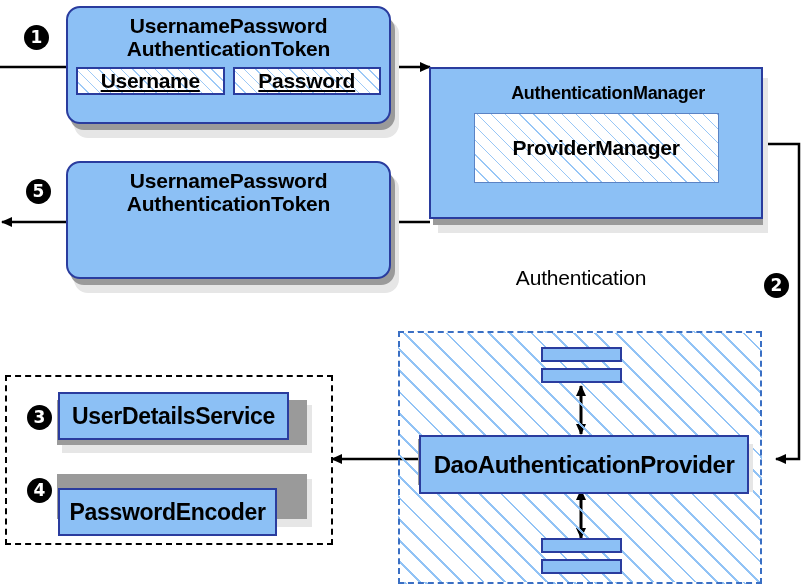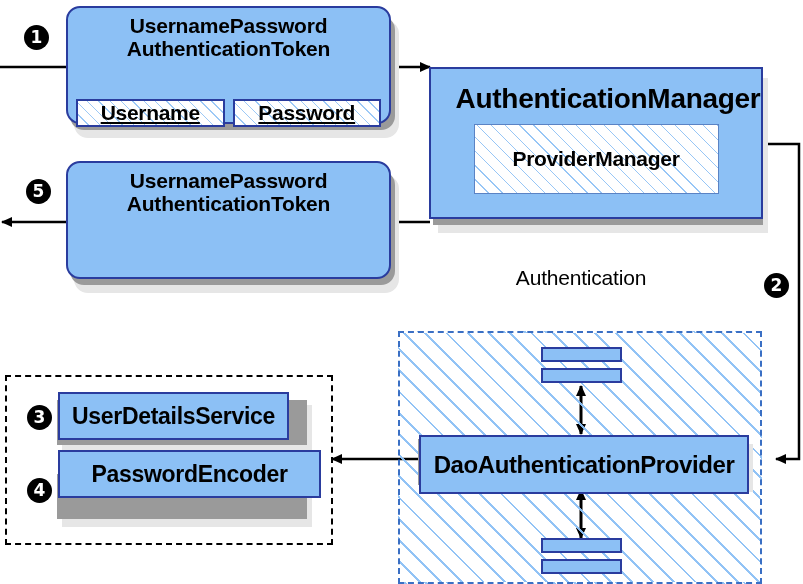--- a/index.html
+++ b/index.html
@@ -12,21 +12,21 @@
 
   .node{position:absolute;box-sizing:border-box;z-index:3;}
 
   
   .shadow-lt{position:absolute;background:#e6e6e6;z-index:2;}
   .shadow-dk{position:absolute;background:#9a9a9a;z-index:2;}
 
   
   .token{
     background:#8cc0f5;border:2px solid #2a3c9e;border-radius:14px;
-    z-index:3;display:flex;flex-direction:column;align-items:center;gap:32px;
+    z-index:3;display:flex;flex-direction:column;align-items:center;
   }
   .token-title{
     text-align:center;font-weight:bold;font-size:21px;color:#000;
     line-height:1.08;margin-top:7px;letter-spacing:-0.2px;
   }
   .token-fields{display:flex;gap:8px;margin-top:7px;width:100%;
     justify-content:center;padding:0 8px;box-sizing:border-box;}
   .field{
     flex:1 1 0;background:#ffffff;border:2px solid #2a3c9e;
     background-image:repeating-linear-gradient(45deg,
@@ -39,21 +39,21 @@
 
   
   .boxblue{
     background:#8cc0f5;border:2px solid #2a3c9e;
     display:flex;align-items:center;justify-content:center;
     font-weight:bold;color:#000;text-align:center;z-index:3;
   }
 
   
   #auth-manager{flex-direction:column;justify-content:flex-start;}
-  #auth-manager .am-title{font-size:28px;margin-top:14px;letter-spacing:-0.3px;margin-left:24px;}
+  #auth-manager .am-title{font-size:18px;margin-top:14px;letter-spacing:-0.3px;margin-left:24px;}
   #provider-manager{
     margin-top:9px;width:243px;height:68px;background:#ffffff;
     border:1px solid #5b83c4;
     background-image:repeating-linear-gradient(45deg,
        rgba(140,192,245,0) 0 9px, rgba(140,192,245,.9) 9px 10px);
     display:flex;align-items:center;justify-content:center;
     font-size:21px;font-weight:bold;letter-spacing:-0.3px;
   }
 
   
@@ -164,16 +164,16 @@
 
   <div class="dashed-black" style="left:5px;top:375px;width:328px;height:170px;"></div>
 
   <div class="shadow-lt" style="left:62px;top:405px;width:250px;height:48px;"></div>
   <div class="shadow-dk" style="left:57px;top:400px;width:250px;height:45px;"></div>
   <div class="node boxblue" style="left:58px;top:392px;width:231px;height:48px;font-size:23px;letter-spacing:-0.3px;">UserDetailsService</div>
   <div class="badge" style="left:27px;top:405px;">3</div>
 
   <div class="shadow-lt" style="left:62px;top:479px;width:250px;height:48px;"></div>
   <div class="shadow-dk" style="left:57px;top:474px;width:250px;height:45px;"></div>
-  <div class="node boxblue" style="left:58px;top:450px;width:263px;height:48px;font-size:23px;letter-spacing:-0.3px;">PasswordEncoder</div>
+  <div class="node boxblue" style="left:58px;top:488px;width:219px;height:48px;font-size:23px;letter-spacing:-0.3px;">PasswordEncoder</div>
   <div class="badge" style="left:27px;top:478px;">4</div>
 
 </div>
 
 </body></html>

